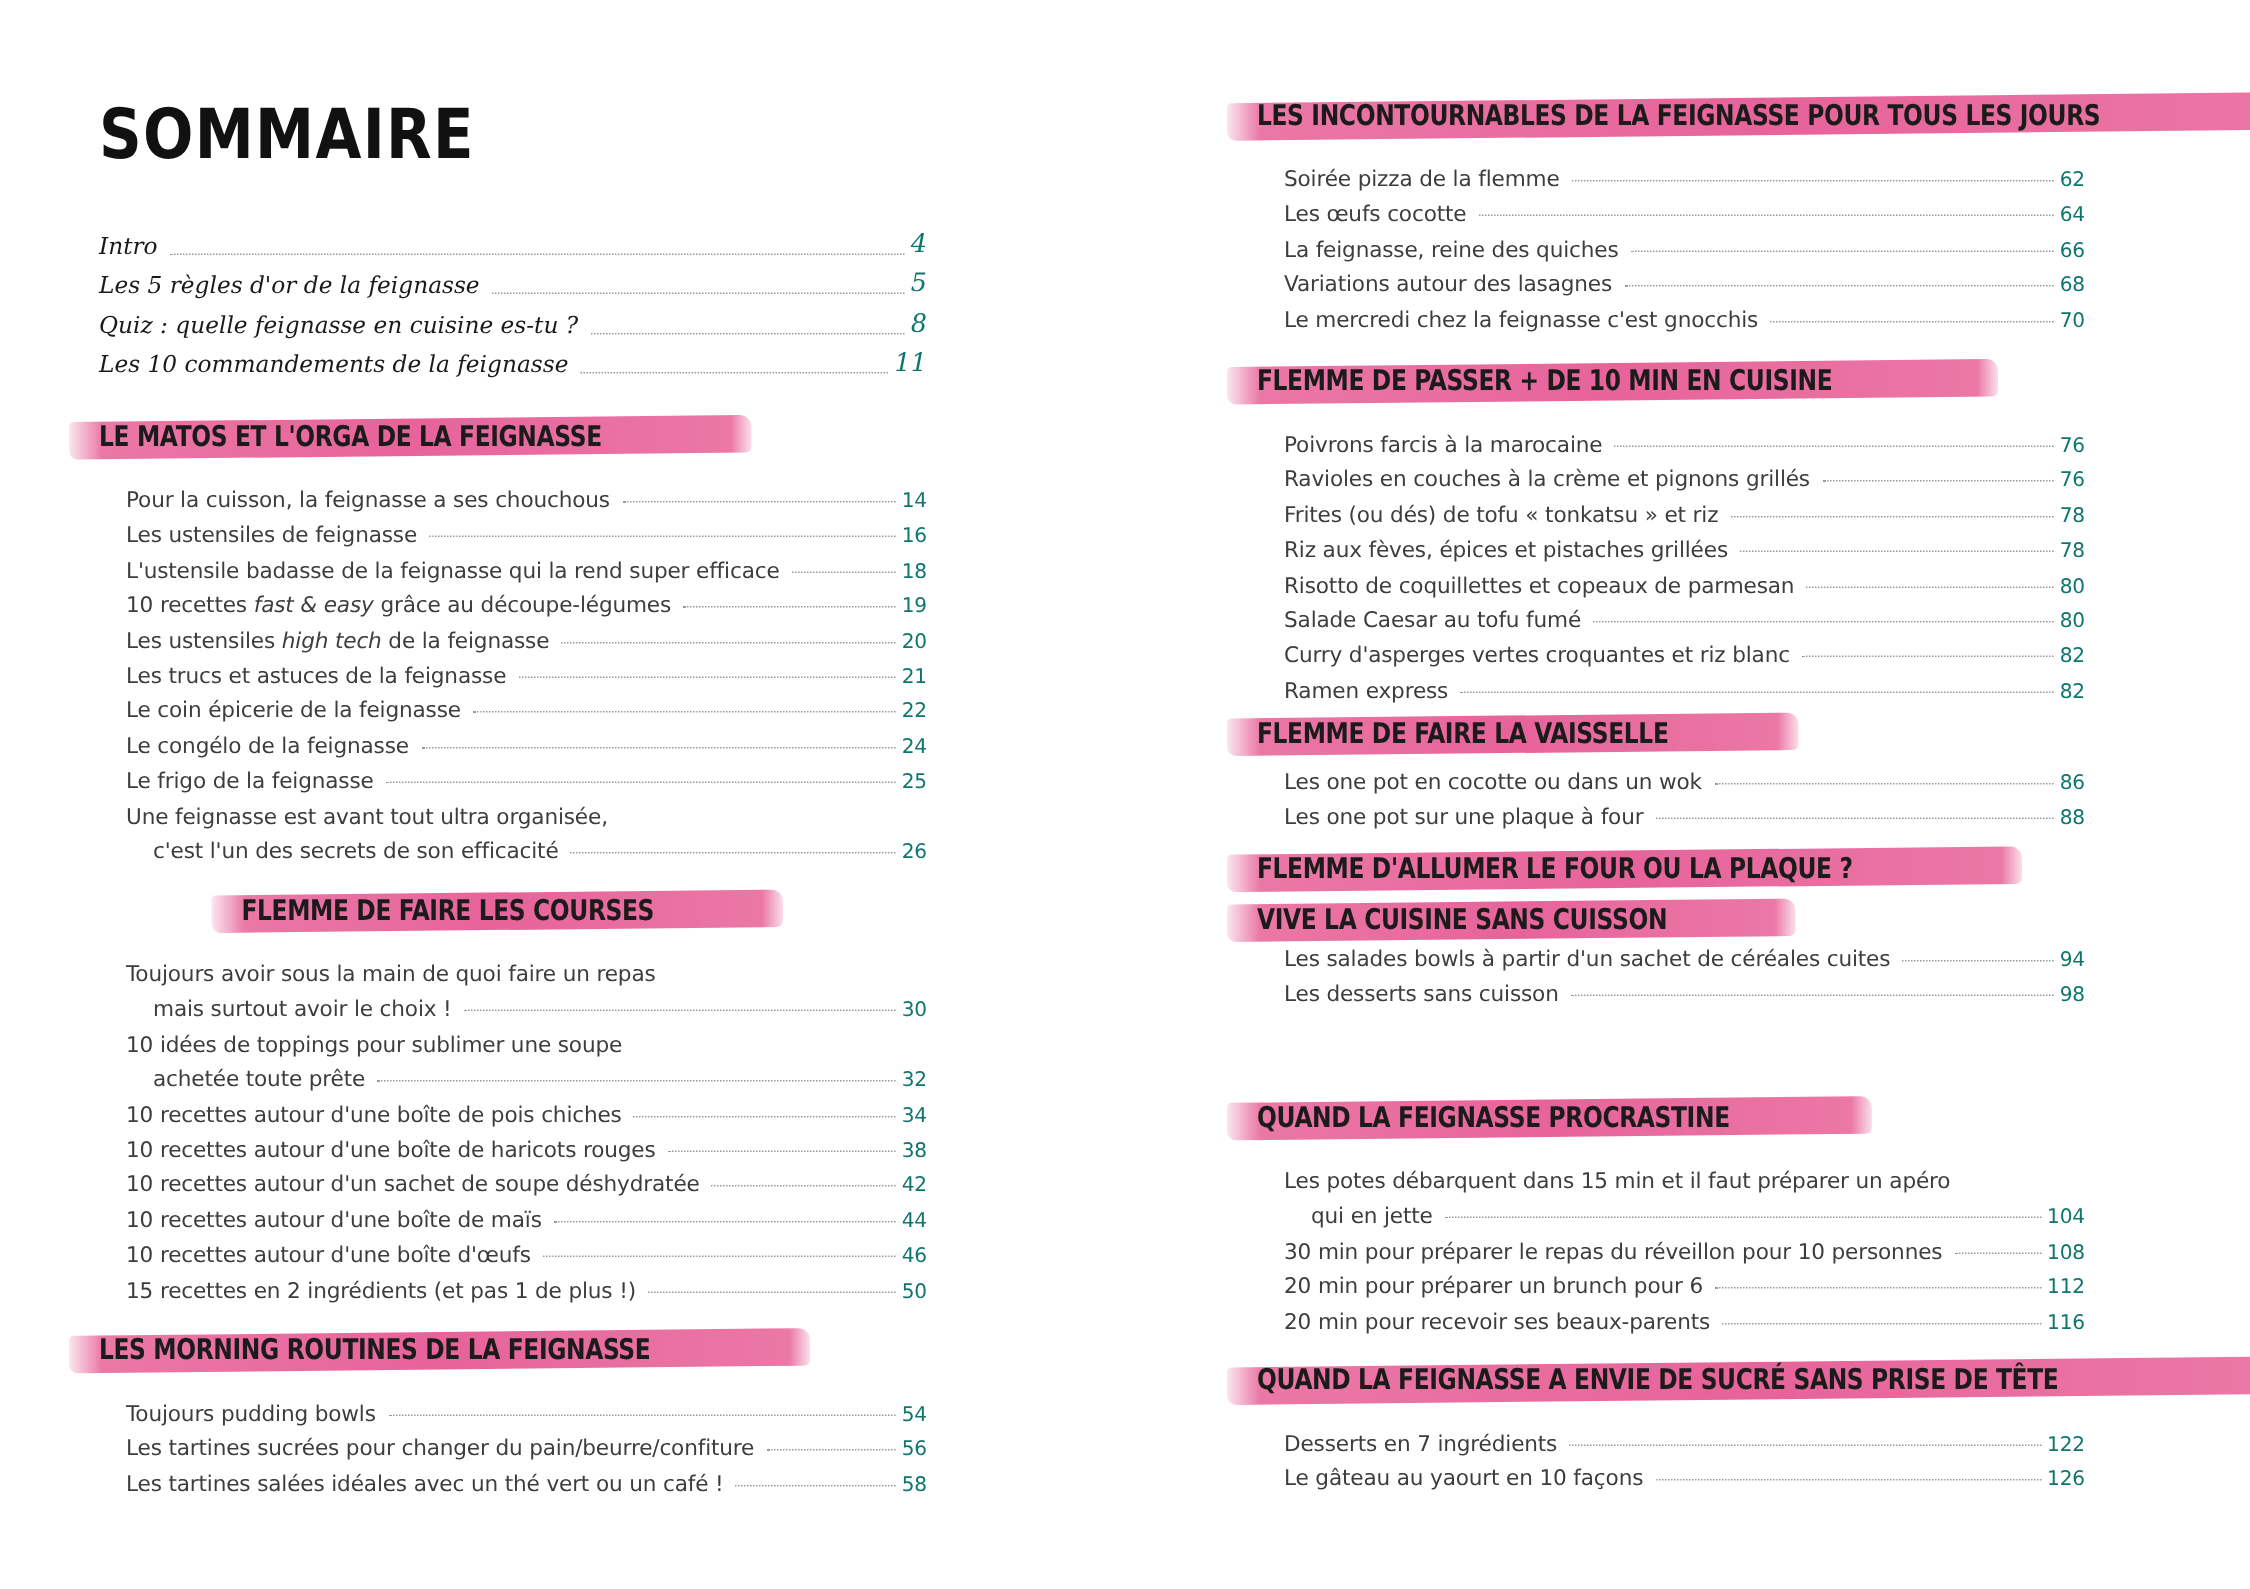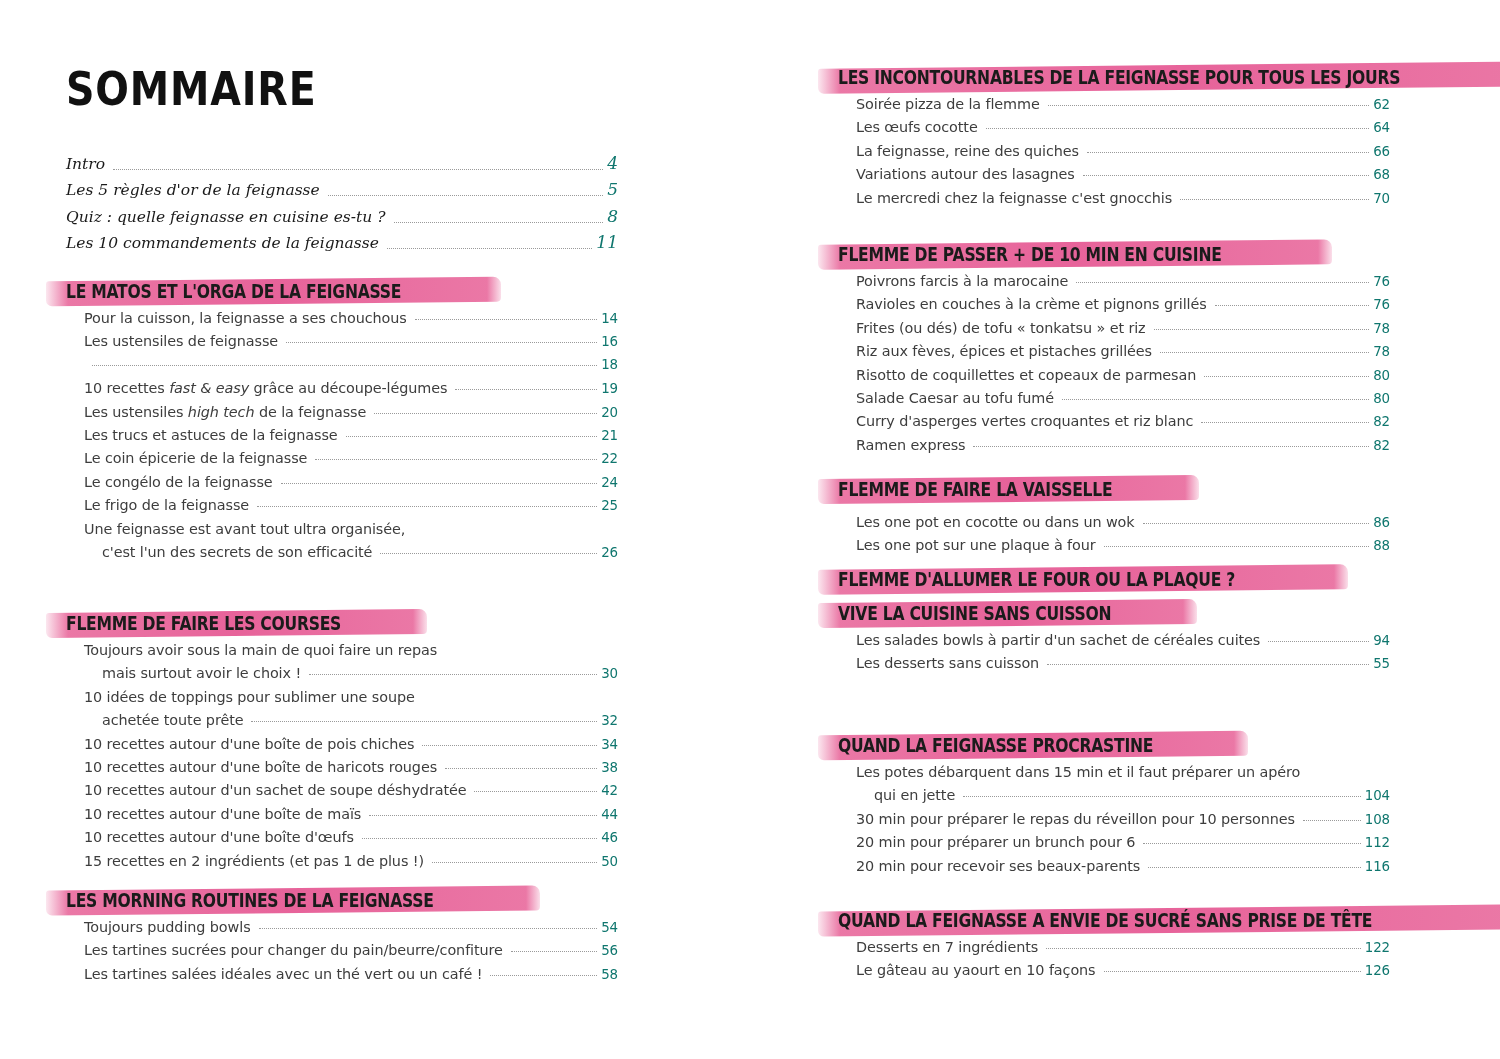--- a/index.html
+++ b/index.html
@@ -32,21 +32,21 @@
     }
     .section-header::before {
       content: ""; position: absolute; left: 0; right: 0; top: 3px; bottom: 2px;
       background: linear-gradient(90deg, rgba(231,96,150,0.15) 0px, rgba(231,96,150,0.85) 22px, #e7639a 50%, rgba(231,96,150,0.85) calc(100% - 14px), rgba(231,96,150,0.2) 100%);
       border-radius: 3px 8px 4px 6px; z-index: 0;
       transform: skewY(-0.6deg);
     }
     .section-header span { position: relative; z-index: 1; display: inline-block; transform: scaleX(0.82); transform-origin: left center; }
     .header-stack .section-header { display: block; width: max-content; margin-bottom: 4px; }
 
-    .entries { margin-top: 4px; width: 552px; }
+    .entries { margin-top: 20px; width: 552px; }
     .entry {
       display: flex; align-items: baseline; height: 23.4px;
       font-family: "DejaVu Sans", sans-serif; font-size: 14.4px; color: #3d3d3d;
       padding-left: 18px; box-sizing: border-box; letter-spacing: -0.1px;
     }
     .entry.cont { padding-left: 36px; }
     .entry .label { white-space: nowrap; }
     .entry .label em { font-style: italic; }
     .dots {
       flex: 1; margin: 0 4px 0 8px; border-bottom: 1px dotted #9a9a9a; position: relative; top: -3px; min-width: 20px;
@@ -88,20 +88,21 @@
         <span class="label">Pour la cuisson, la feignasse a ses chouchous</span>
         <span class="dots"></span>
         <span class="page-num">14</span>
       </div>
     <div class="entry">
         <span class="label">Les ustensiles de feignasse</span>
         <span class="dots"></span>
         <span class="page-num">16</span>
       </div>
     <div class="entry">
+        <span class="label">L'ustensile badasse de la feignasse qui la rend super efficace</span>
         <span class="dots"></span>
         <span class="page-num">18</span>
       </div>
     <div class="entry">
         <span class="label"><span>10 recettes </span><em>fast &amp; easy</em><span> grâce au découpe-légumes</span></span>
         <span class="dots"></span>
         <span class="page-num">19</span>
       </div>
     <div class="entry">
         <span class="label"><span>Les ustensiles </span><em>high tech</em><span> de la feignasse</span></span>
@@ -132,21 +133,21 @@
         <span class="label">Une feignasse est avant tout ultra organisée,</span>
       </div>
     <div class="entry cont">
         <span class="label">c'est l'un des secrets de son efficacité</span>
         <span class="dots"></span>
         <span class="page-num">26</span>
       </div>
   </div>
 </div>
 
-<div class="section" style="left:66px; top:608px;">
+<div class="section" style="left:66px; top:592px;text-align:center;">
   <div class="section-header"><span>FLEMME DE FAIRE LES COURSES</span></div>
   <div class="entries">
     <div class="entry">
         <span class="label">Toujours avoir sous la main de quoi faire un repas</span>
       </div>
     <div class="entry cont">
         <span class="label">mais surtout avoir le choix !</span>
         <span class="dots"></span>
         <span class="page-num">30</span>
       </div>
@@ -310,21 +311,21 @@
   <div class="section-header"><span>VIVE LA CUISINE SANS CUISSON</span></div>
   <div class="entries" style="margin-top:0;">
     <div class="entry">
         <span class="label">Les salades bowls à partir d'un sachet de céréales cuites</span>
         <span class="dots"></span>
         <span class="page-num">94</span>
       </div>
     <div class="entry">
         <span class="label">Les desserts sans cuisson</span>
         <span class="dots"></span>
-        <span class="page-num">55</span>
+        <span class="page-num">98</span>
       </div>
   </div>
 </div>
 
 <div class="section" style="left:838px; top:730px;">
   <div class="section-header"><span>QUAND LA FEIGNASSE PROCRASTINE</span></div>
   <div class="entries">
     <div class="entry">
         <span class="label">Les potes débarquent dans 15 min et il faut préparer un apéro</span>
       </div>

